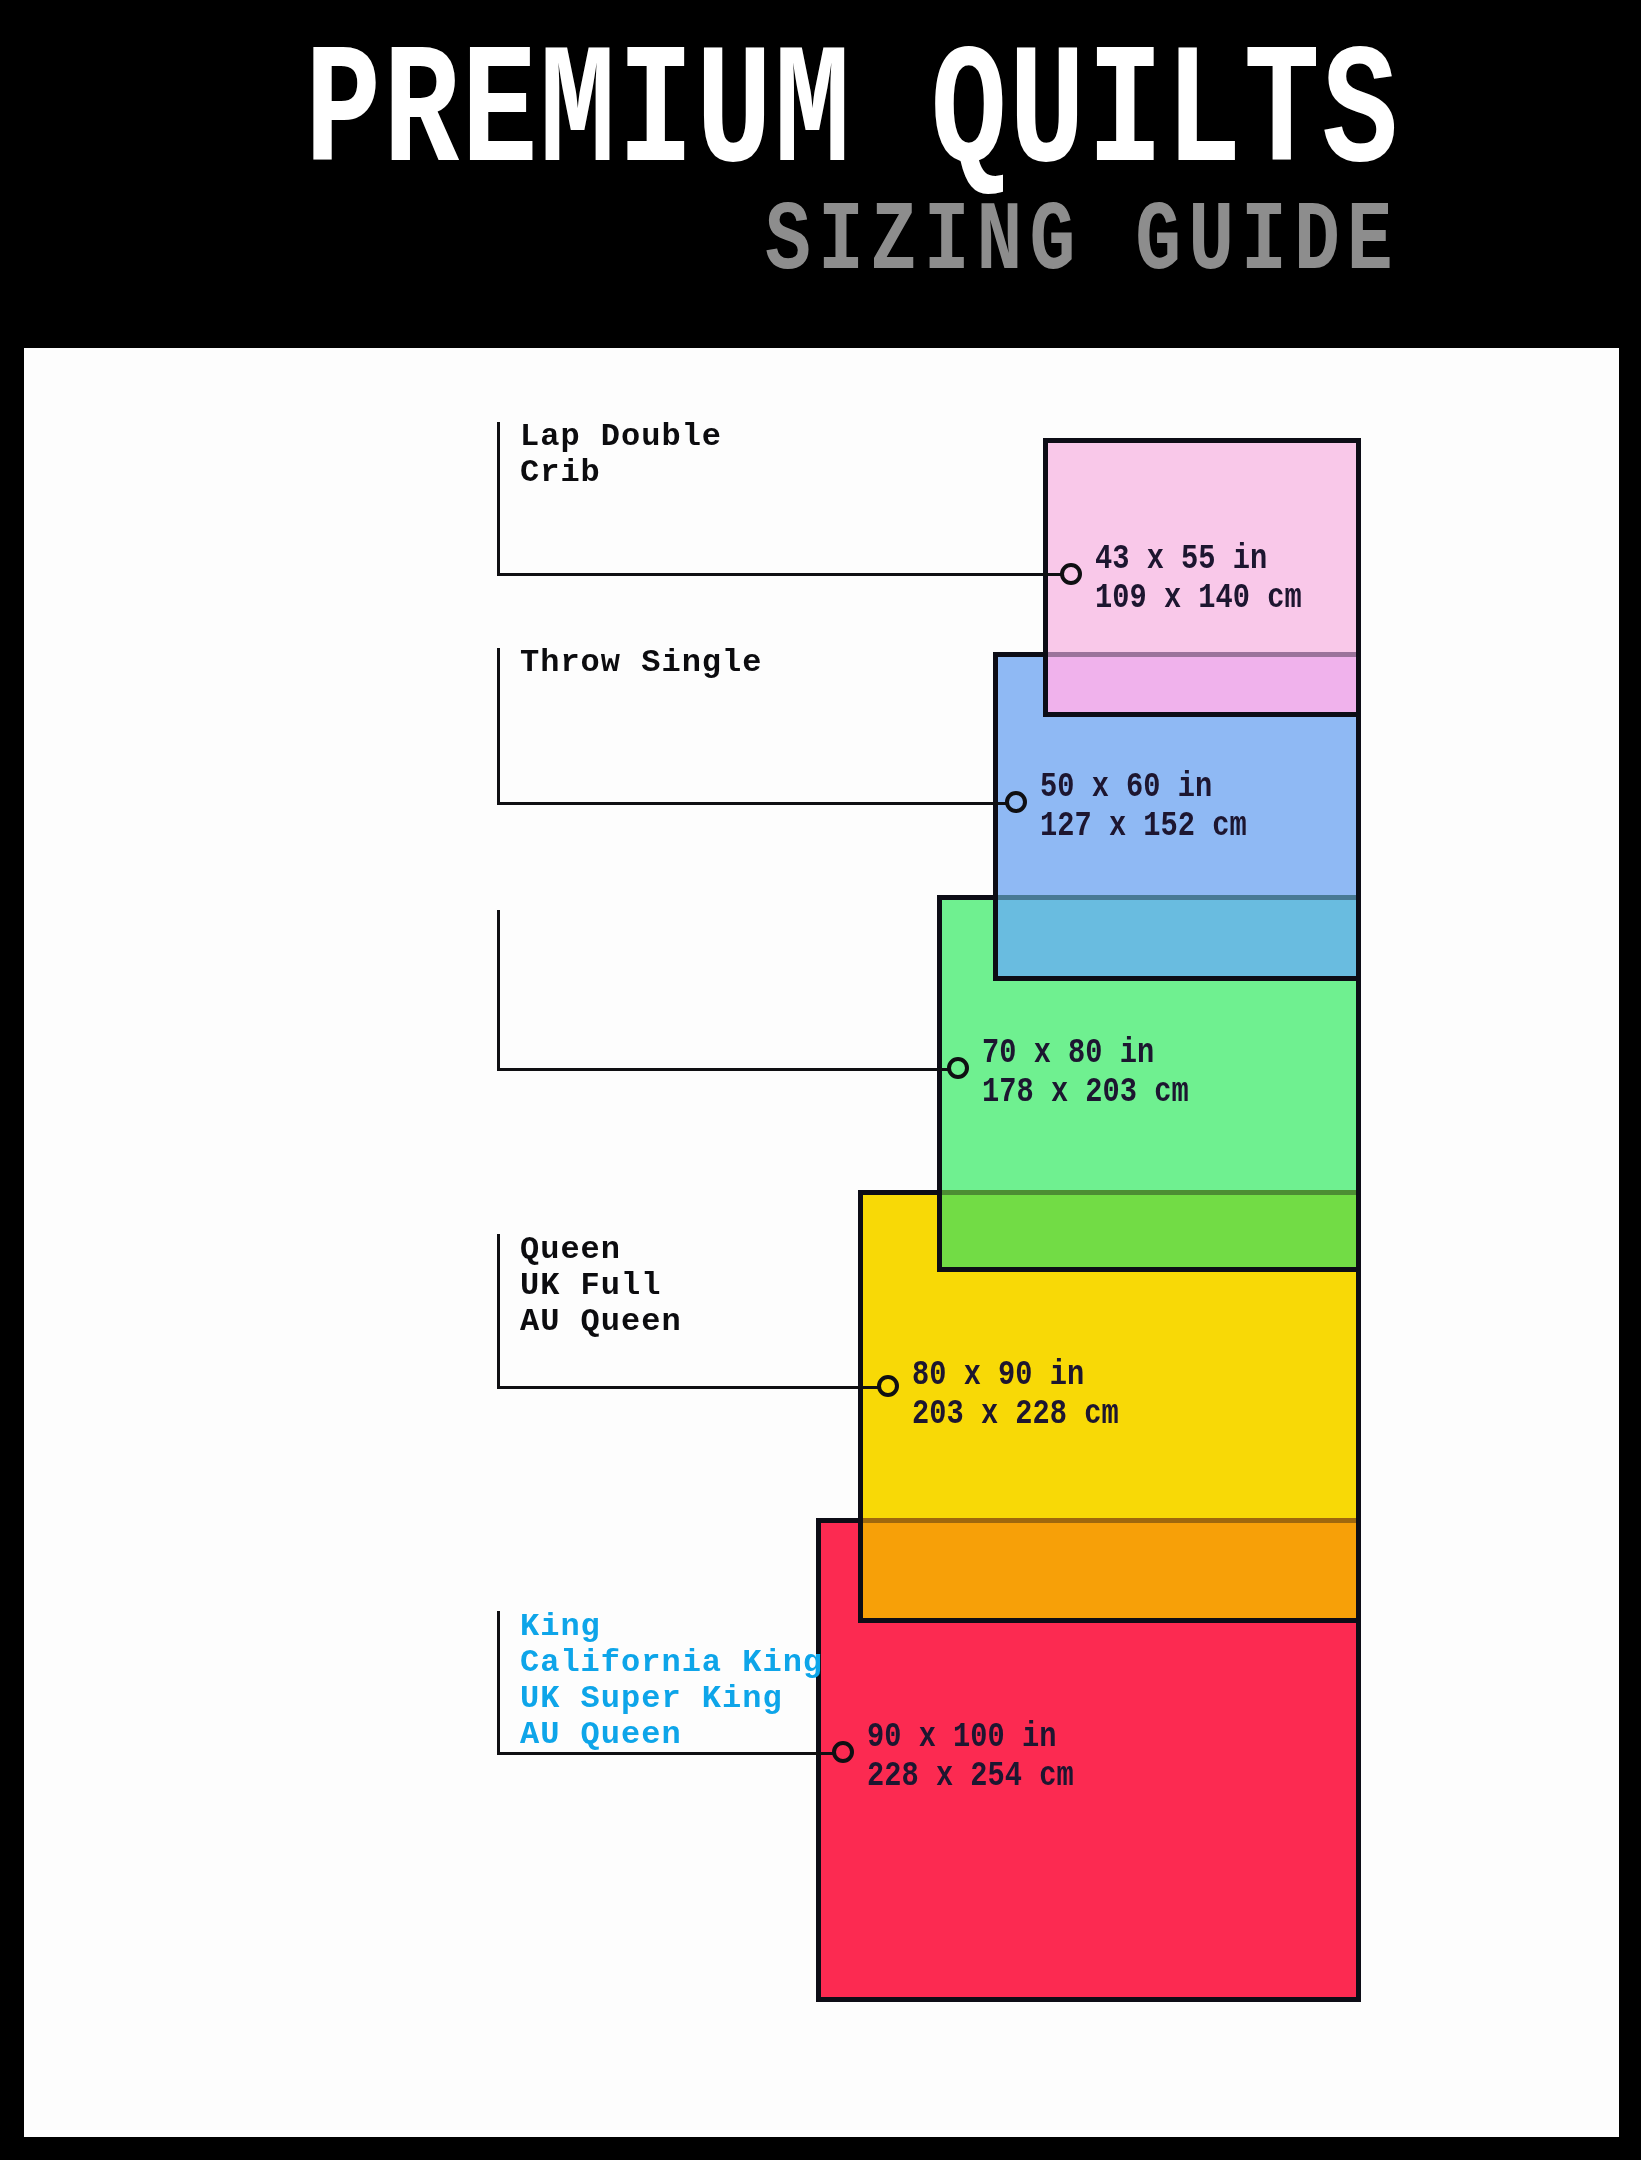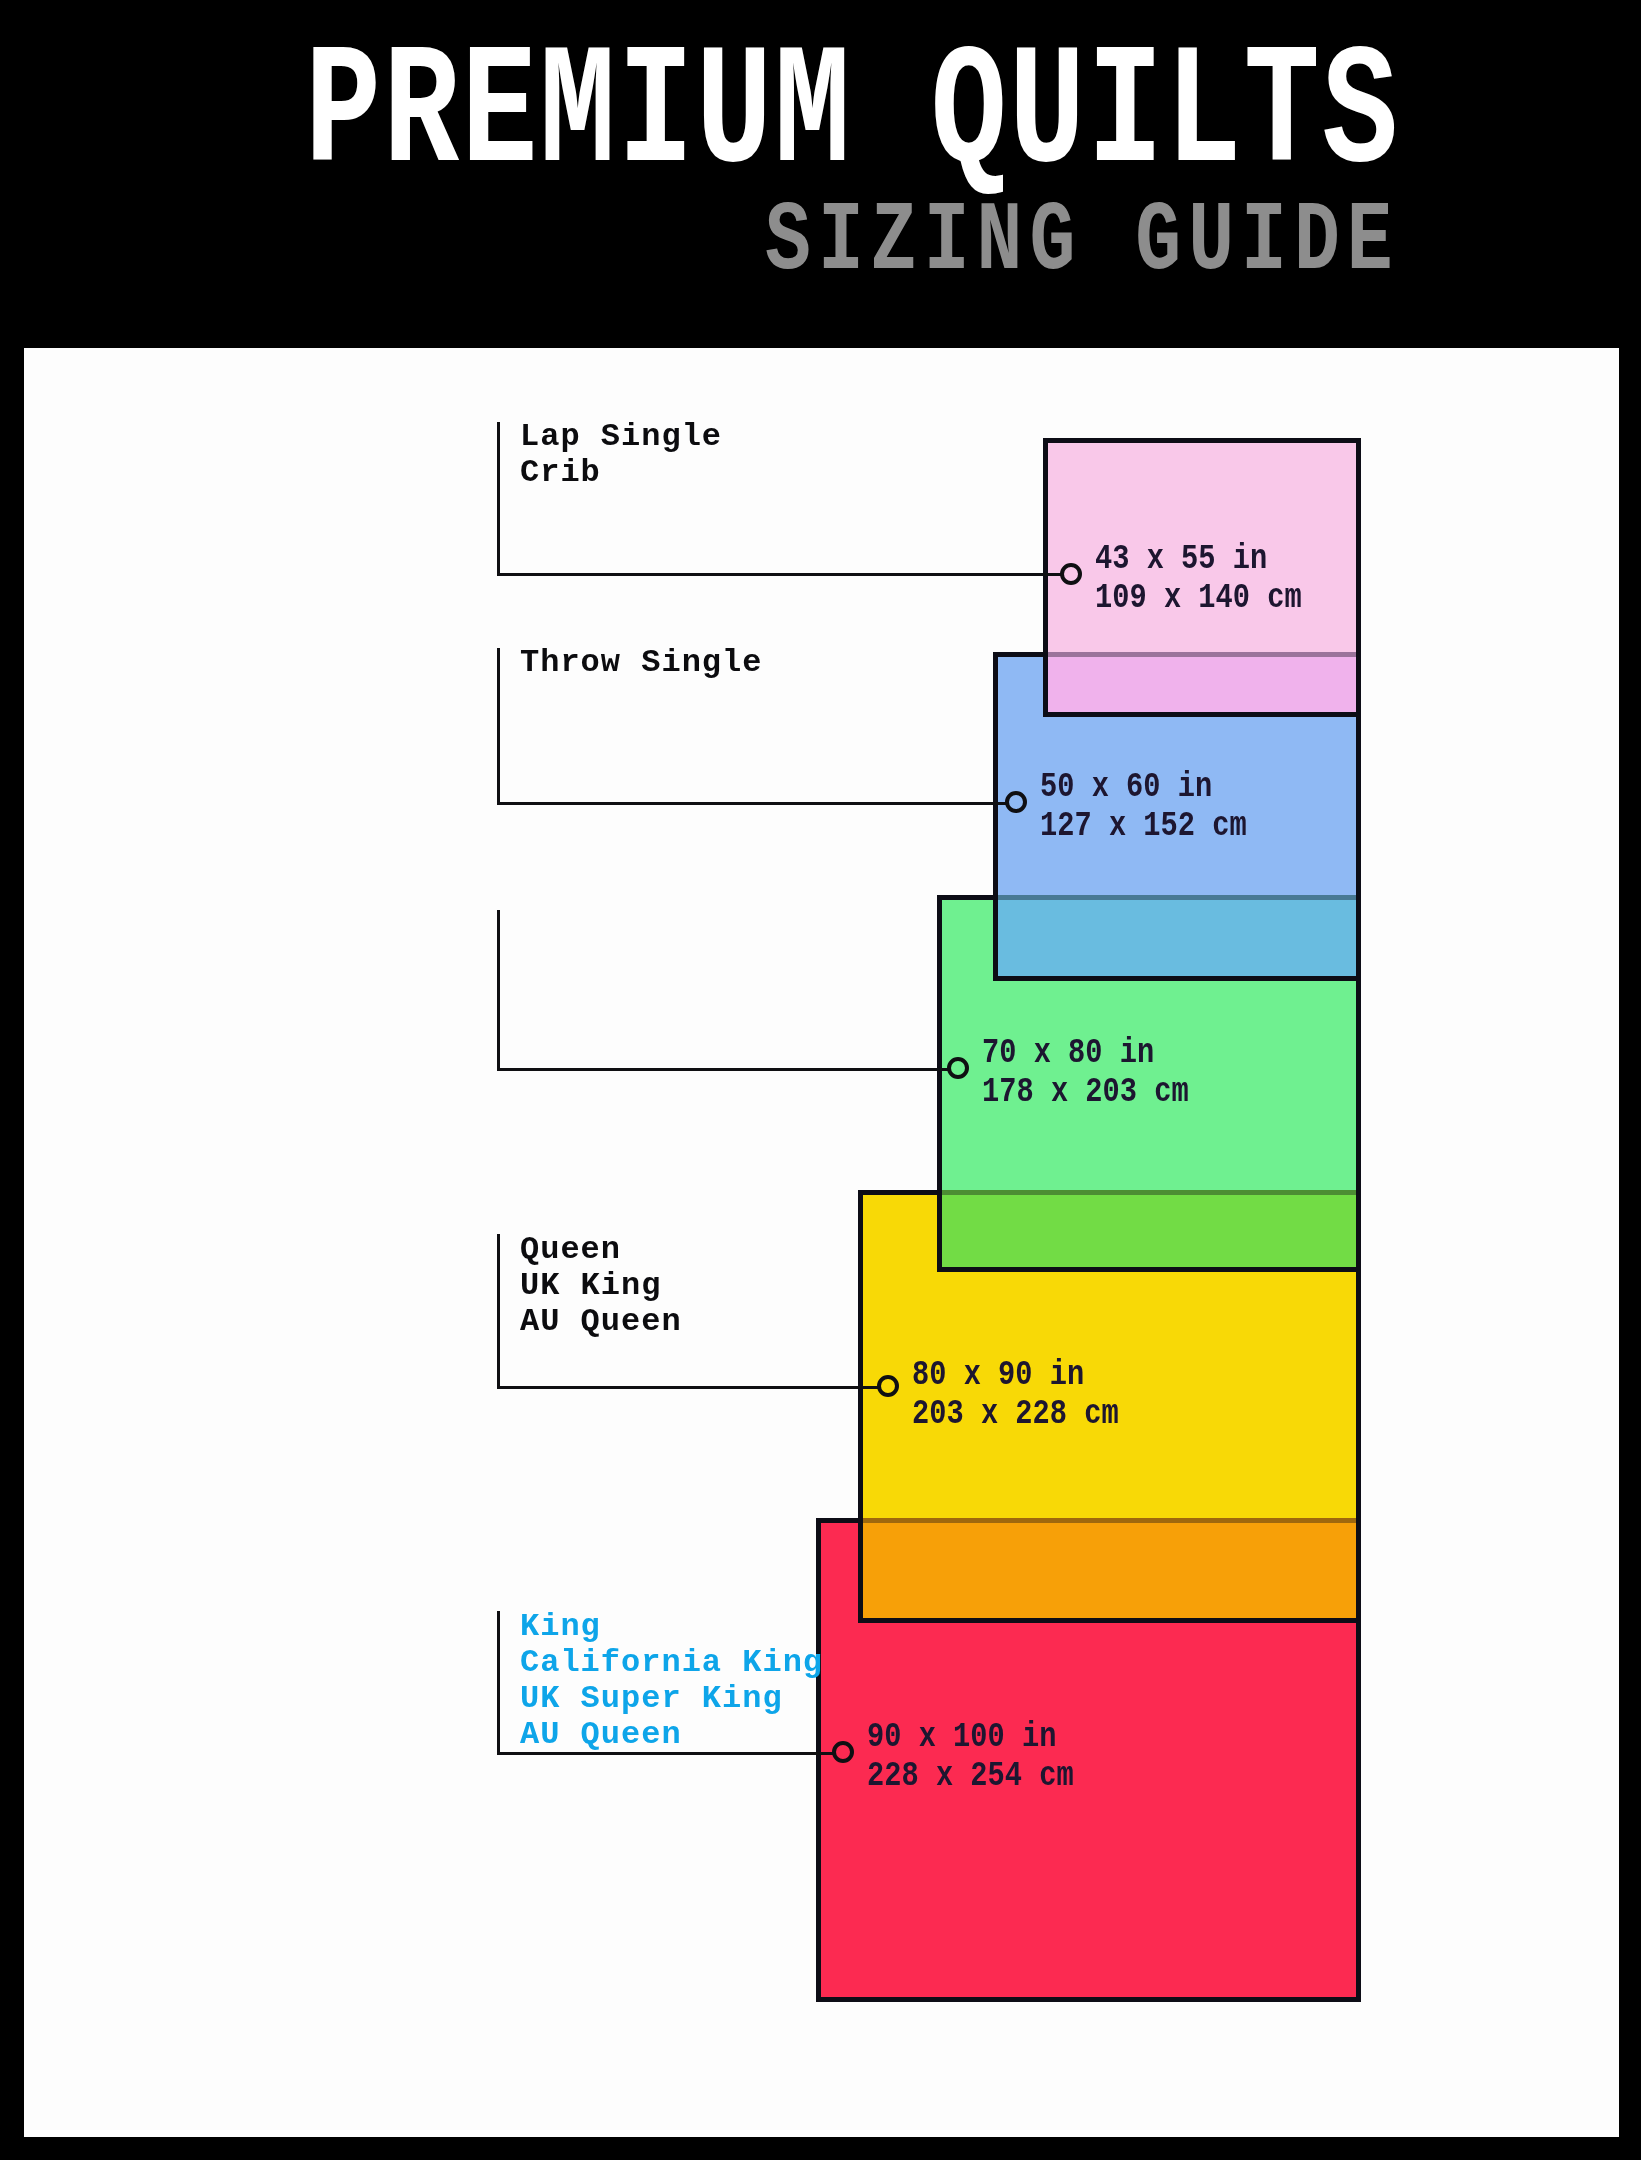--- a/index.html
+++ b/index.html
@@ -127,29 +127,29 @@
   <div class="abs vline vl-king" style="background-color: rgb(15, 15, 18);"></div>
   <div class="abs hline hl-king" style="background-color: rgb(15, 15, 18);"></div>
 
   <div class="abs ring ring-lap" style="border-color: rgb(15, 15, 18);"></div>
   <div class="abs ring ring-throw" style="border-color: rgb(15, 15, 18);"></div>
   <div class="abs ring ring-twin" style="border-color: rgb(15, 15, 18);"></div>
   <div class="abs ring ring-queen" style="border-color: rgb(15, 15, 18);"></div>
   <div class="abs ring ring-king" style="border-color: rgb(15, 15, 18);"></div>
 
   <div class="abs label lbl-lap" style="color: rgb(12, 12, 15);">
-    <div>Lap Single</div>
+    <div>Lap Double</div>
     <div>Crib</div>
   </div>
   <div class="abs label lbl-throw" style="color: rgb(12, 12, 15);">
     <div>Throw Single</div>
   </div>
   <div class="abs label lbl-queen" style="color: rgb(12, 12, 15);">
     <div>Queen</div>
-    <div>UK King</div>
+    <div>UK Full</div>
     <div>AU Queen</div>
   </div>
   <div class="abs label lbl-king" style="color: #0ea5e9;">
     <div>King</div>
     <div>California King</div>
     <div>UK Super King</div>
     <div>AU Queen</div>
   </div>
 
   <div class="abs dim dim-lap" style="color: rgb(29, 22, 48);">

